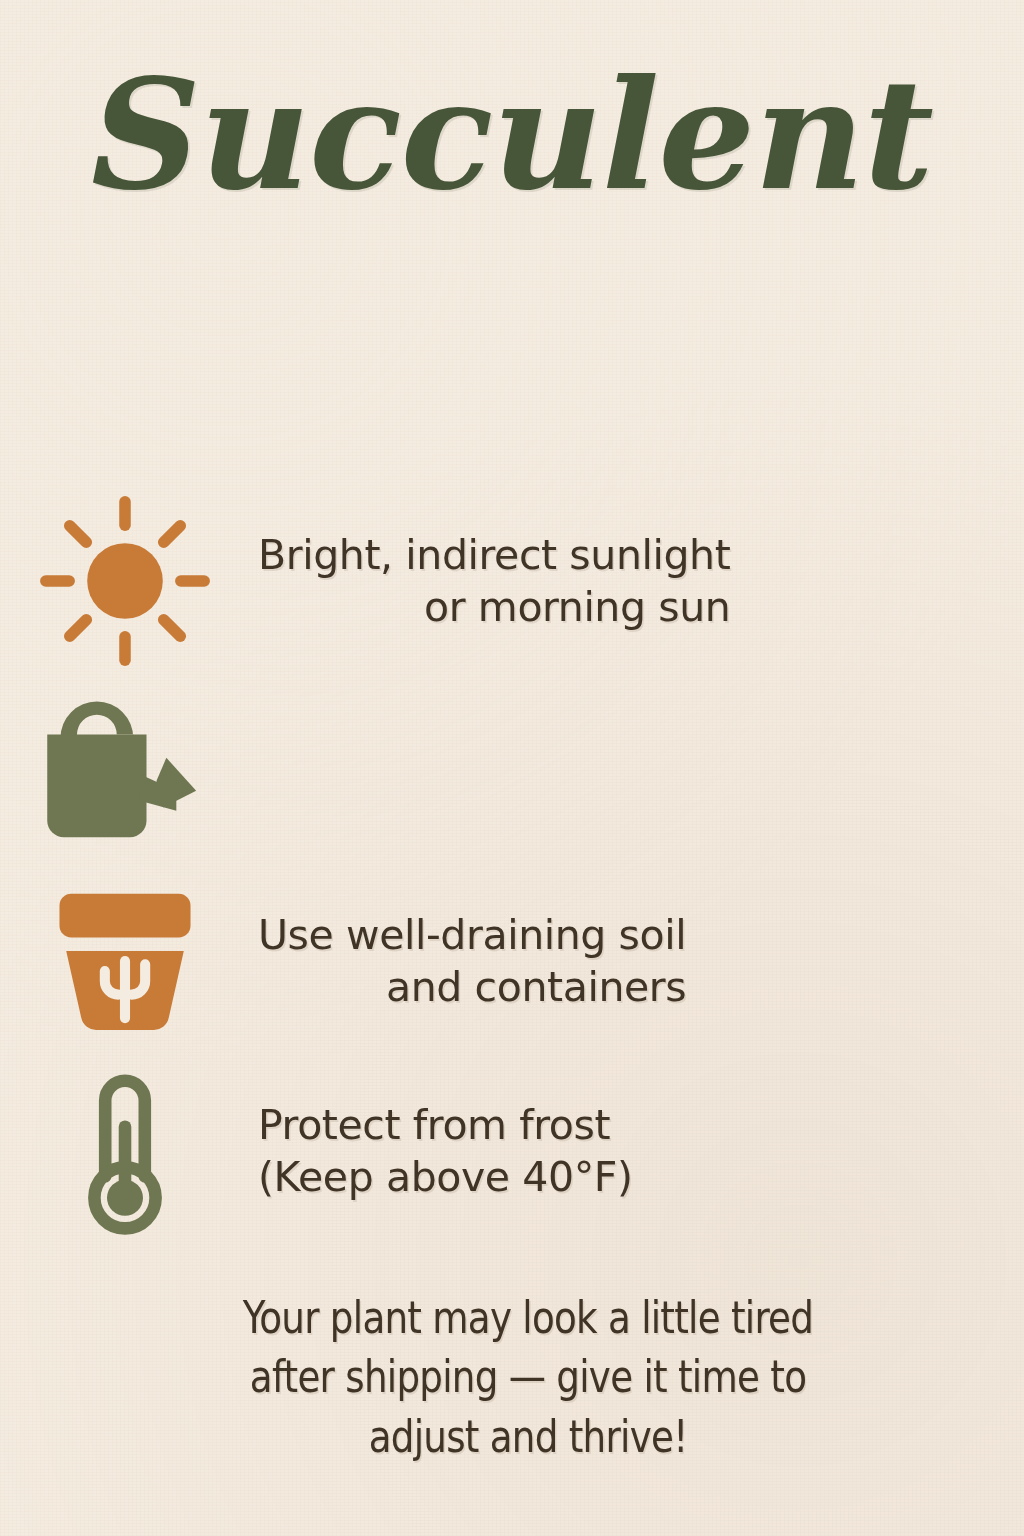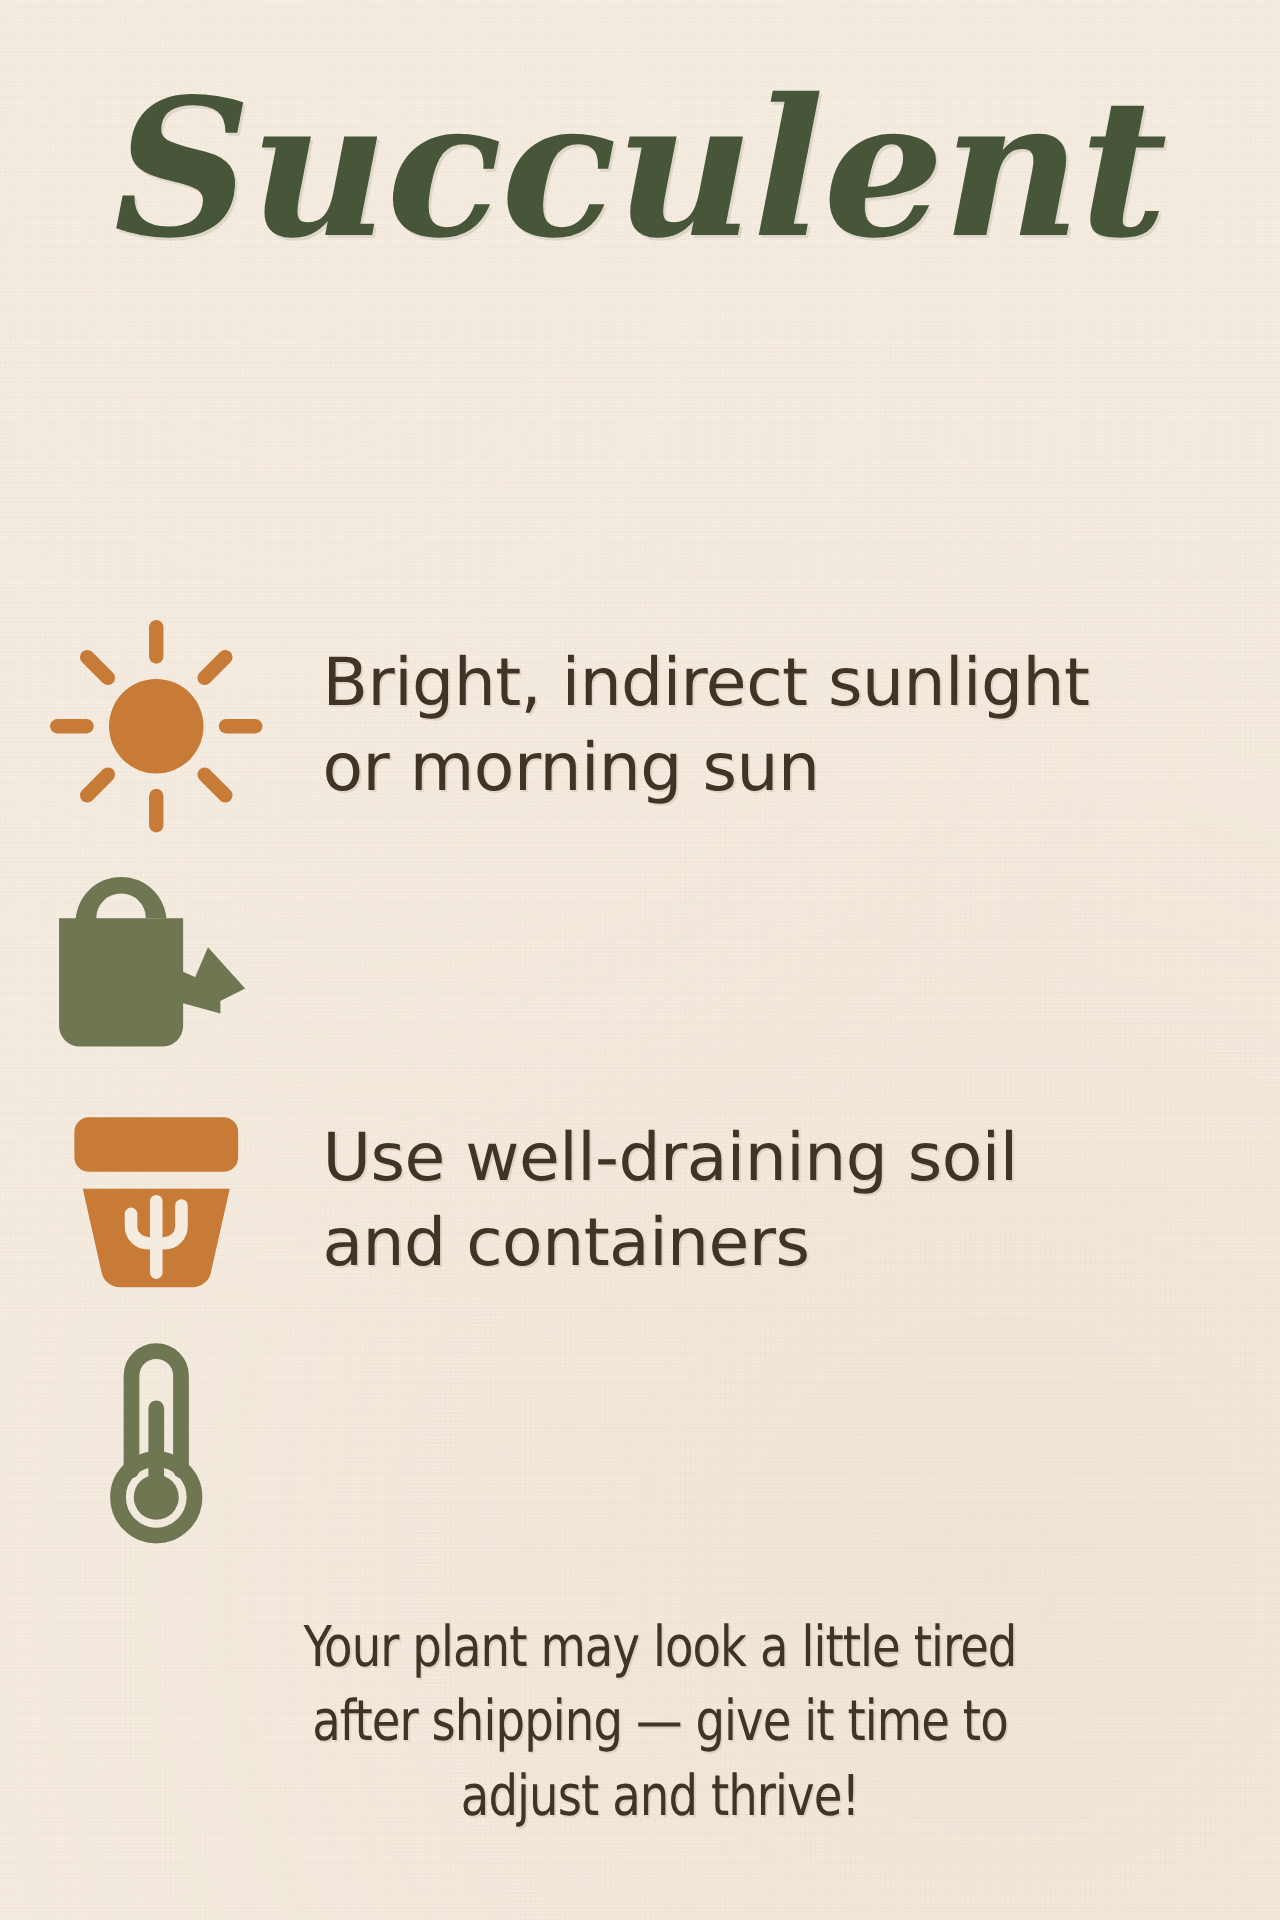--- a/index.html
+++ b/index.html
@@ -72,28 +72,28 @@
   .tip-icon {
     width: 250px;
     min-width: 250px;
     height: 190px;
     display: flex;
     align-items: center;
     justify-content: center;
   }
   .tip-text {
     font-family: "DejaVu Sans", "Liberation Sans", sans-serif;
-    font-size: 53px;
+    font-size: 41px;
     line-height: 1.28;
     color: #3f3426;
     letter-spacing: -.4px;
     text-shadow: 1.5px 1.5px 0 rgba(150,135,115,.20);
     padding-left: 8px;
   }
-  .tip-text .l2 { display: block; }
+  .tip-text .l2 { display: block; text-align: right; }
 
   
   .footer {
     position: absolute;
     top: 1288px;
     left: 16px;
     width: 1024px;
     text-align: center;
     font-family: "DejaVu Sans Condensed", "Liberation Sans Narrow", "DejaVu Sans", sans-serif;
     font-size: 45px;
@@ -185,20 +185,24 @@
 
             <path d="M24 64 V22 a11 11 0 0 1 22 0 V64"></path>
 
             <circle cx="35" cy="76" r="17"></circle>
           </g>
 
           <circle cx="35" cy="76" r="10" fill="#6E7751"></circle>
           <rect x="31.5" y="33" width="7" height="44" rx="3.5" fill="#6E7751"></rect>
         </svg>
       </div>
+      <div class="tip-text">
+        <span class="l1">Protect from frost</span>
+        <span class="l2">(Keep above 40°F)</span>
+      </div>
     </div>
 
   </div>
 
   <div class="footer">
     <span>Your plant may look a little tired</span>
     <span>after shipping — give it time to</span>
     <span>adjust and thrive!</span>
   </div>
 

